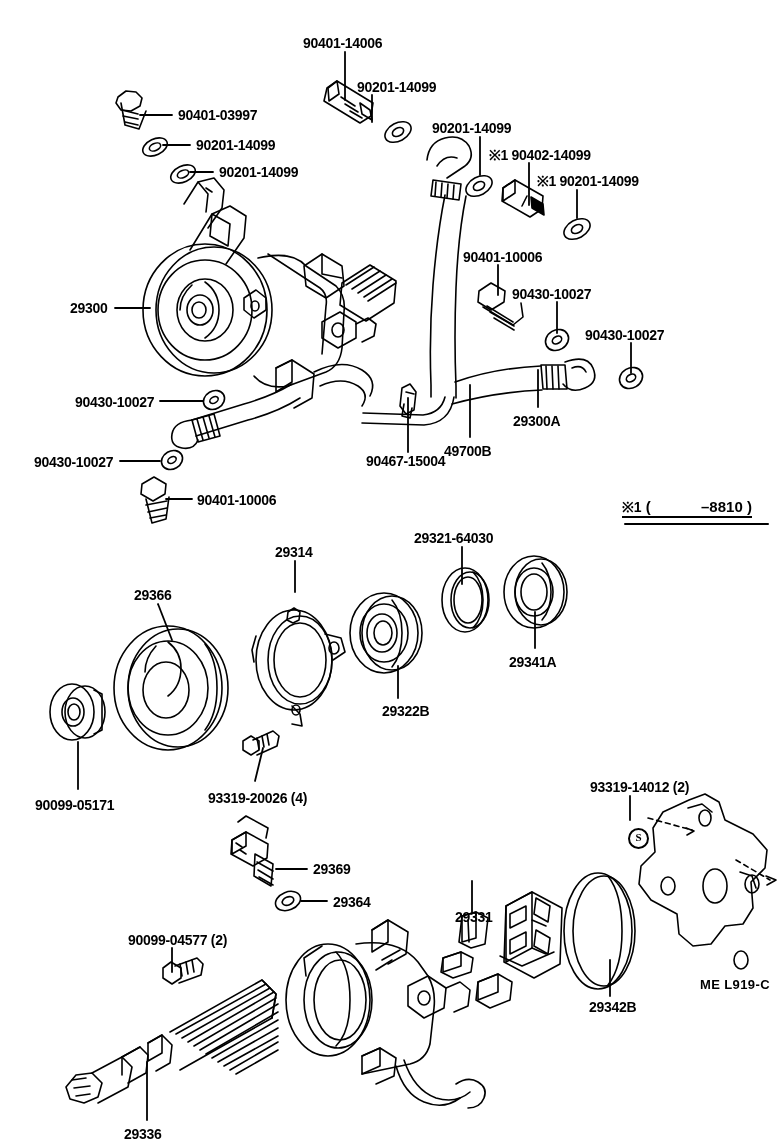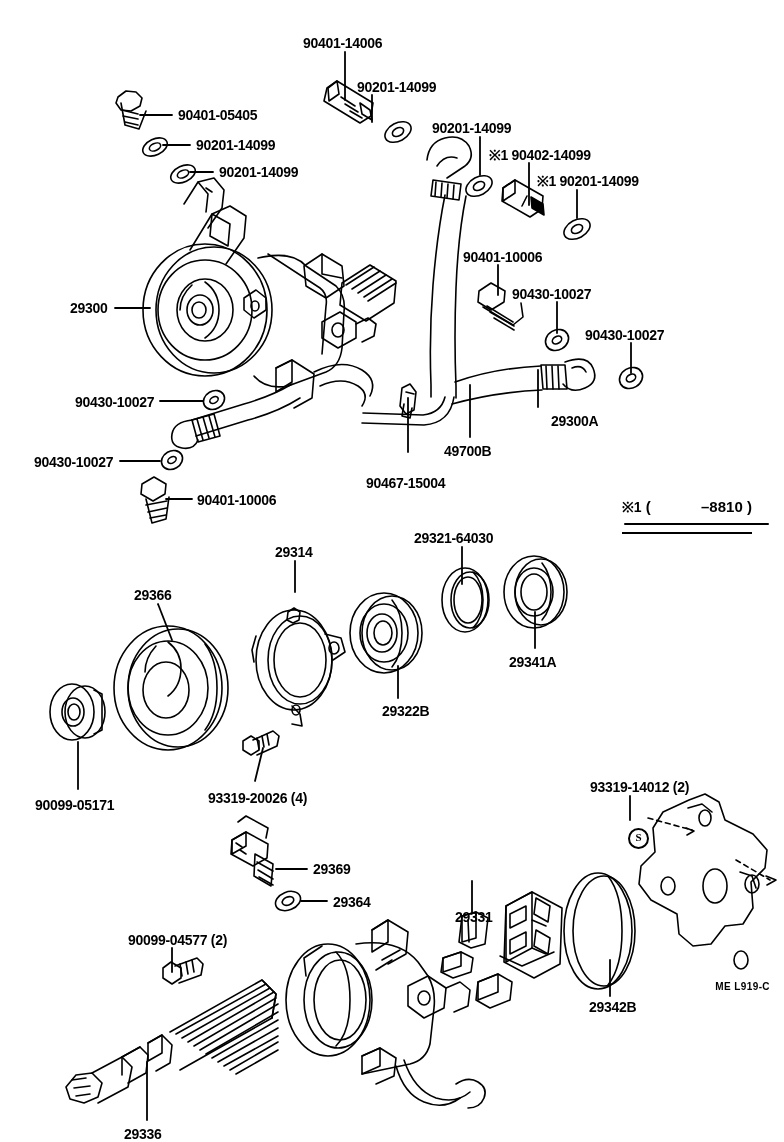--- a/index.html
+++ b/index.html
@@ -18,32 +18,32 @@
     font-size:14px;
     letter-spacing:-0.3px;
     line-height:1;
     white-space:nowrap;
     color:#000;
   }
   .footer{
     position:absolute;
     right:14px;bottom:10px;
     font-family:"Liberation Sans", sans-serif;
-    font-weight:bold;font-size:10px;letter-spacing:0.4px;
+    font-weight:bold;font-size:13px;letter-spacing:0.4px;
   }
   .note{
     position:absolute;
     font-family:"Liberation Sans", sans-serif;
     font-weight:bold;font-size:15px;
     white-space:nowrap;
   }
   .note .ul{
     display:inline-block;
     border-bottom:2px solid #000;
-    padding-bottom:16px;
+    padding-bottom:0;
   }
   .note .gap{display:inline-block;width:42px;}
   .star{font-size:14px;}
   .scircle{
     position:absolute;width:17px;height:17px;border:2px solid #000;border-radius:50%;
     font-size:11px;font-weight:bold;text-align:center;line-height:15px;
     font-family:"Liberation Serif", serif;background:#fff;
   }
 </style>
 </head>
@@ -400,36 +400,36 @@
         <path d="M176 1034 l90 -50 M182 1038 l88 -50 M188 1042 l86 -50 M194 1046 l82 -48 M200 1050 l78 -46 M206 1054 l72 -42 M212 1058 l66 -38 M218 1062 l60 -34 M224 1066 l54 -30 M230 1070 l48 -28 M236 1074 l42 -24"></path>
         <path d="M262 980 l14 14 -4 24"></path>
       </g>
 
       <line x1="644" y1="836" x2="630" y2="820" stroke-width="0"></line>
     </g>
   </svg>
 
   <div class="lbl" style="left:303px;top:36px;">90401-14006</div>
   <div class="lbl" style="left:357px;top:80px;">90201-14099</div>
-  <div class="lbl" style="left:178px;top:108px;">90401-05405</div>
+  <div class="lbl" style="left:178px;top:108px;">90401-03997</div>
   <div class="lbl" style="left:196px;top:138px;">90201-14099</div>
   <div class="lbl" style="left:219px;top:165px;">90201-14099</div>
   <div class="lbl" style="left:432px;top:121px;">90201-14099</div>
   <div class="lbl" style="left:489px;top:148px;">※1 90402-14099</div>
   <div class="lbl" style="left:537px;top:174px;">※1 90201-14099</div>
   <div class="lbl" style="left:70px;top:301px;">29300</div>
   <div class="lbl" style="left:463px;top:250px;">90401-10006</div>
   <div class="lbl" style="left:512px;top:287px;">90430-10027</div>
   <div class="lbl" style="left:585px;top:328px;">90430-10027</div>
   <div class="lbl" style="left:75px;top:395px;">90430-10027</div>
   <div class="lbl" style="left:34px;top:455px;">90430-10027</div>
   <div class="lbl" style="left:197px;top:493px;">90401-10006</div>
-  <div class="lbl" style="left:366px;top:476px;">90467-15004</div>
+  <div class="lbl" style="left:366px;top:454px;">90467-15004</div>
   <div class="lbl" style="left:444px;top:444px;">49700B</div>
-  <div class="lbl" style="left:513px;top:414px;margin-left:38px;">29300A</div>
+  <div class="lbl" style="left:513px;top:414px;">29300A</div>
 
   <div class="note" style="left:622px;top:497px;">
     <span class="ul">
       <span class="star">※1</span>
       <span>(</span>
       <span class="gap"></span>
       <span>–8810</span>
       <span>)</span>
     </span>
   </div>

